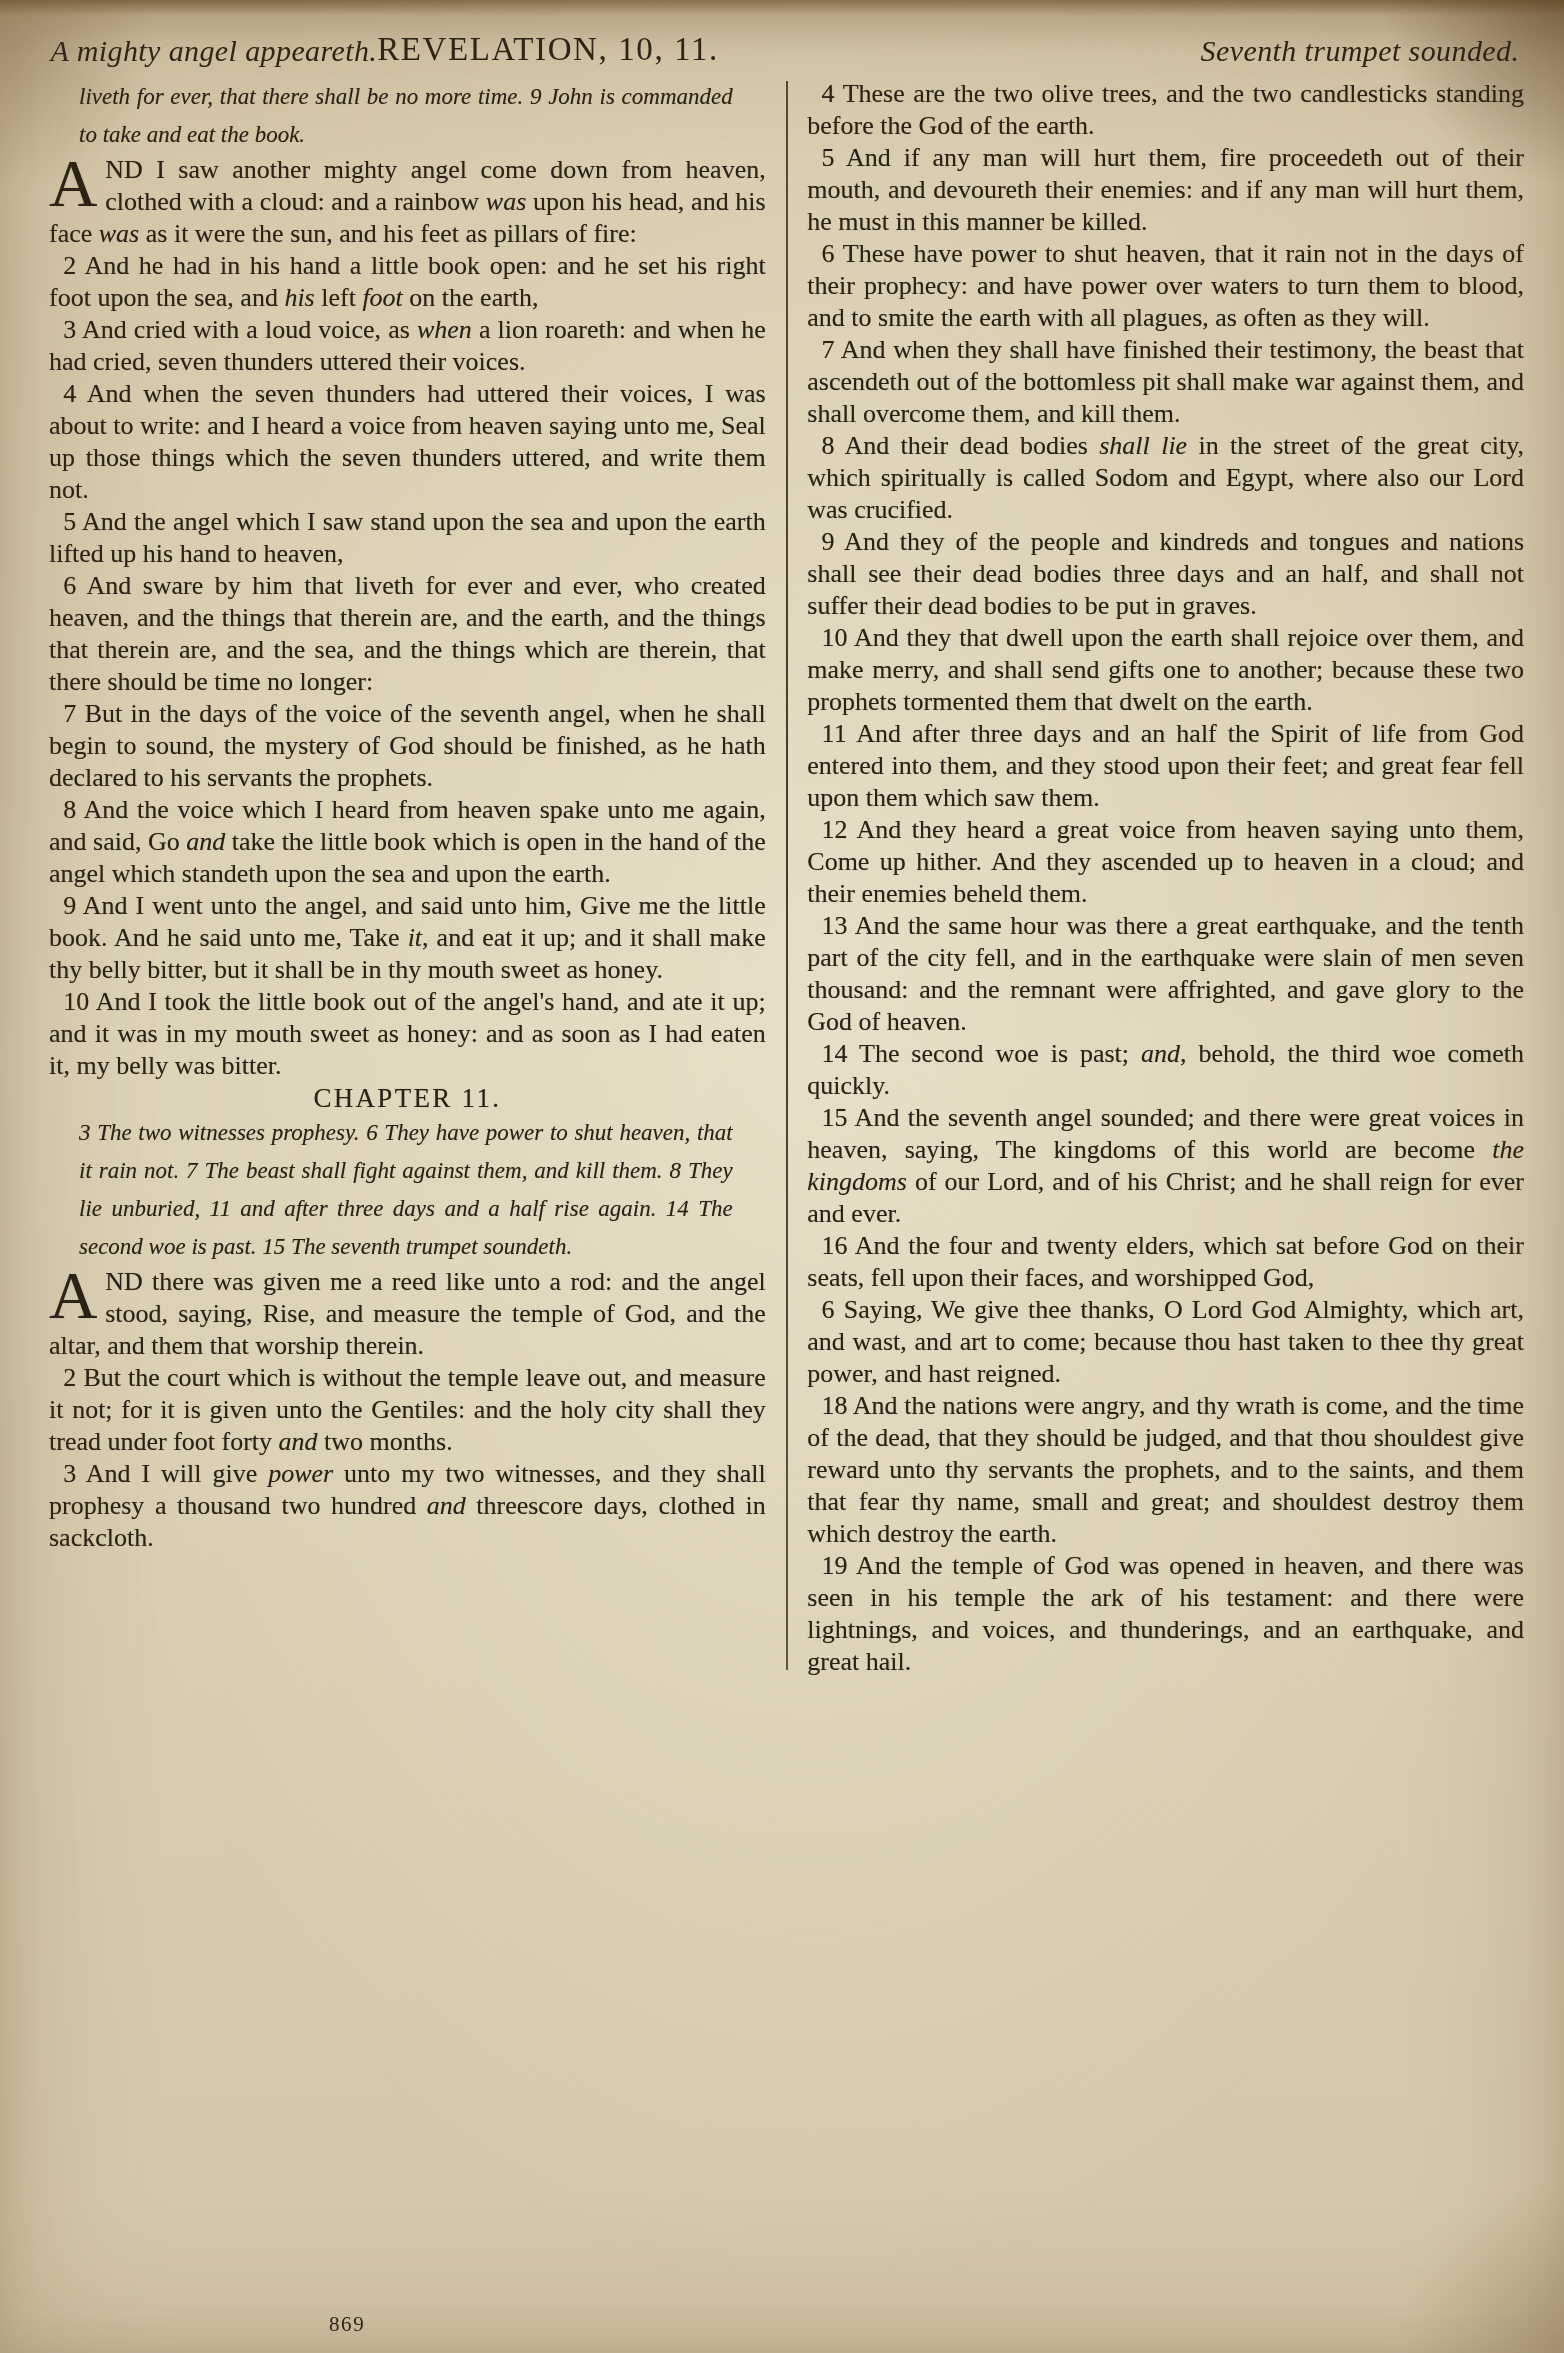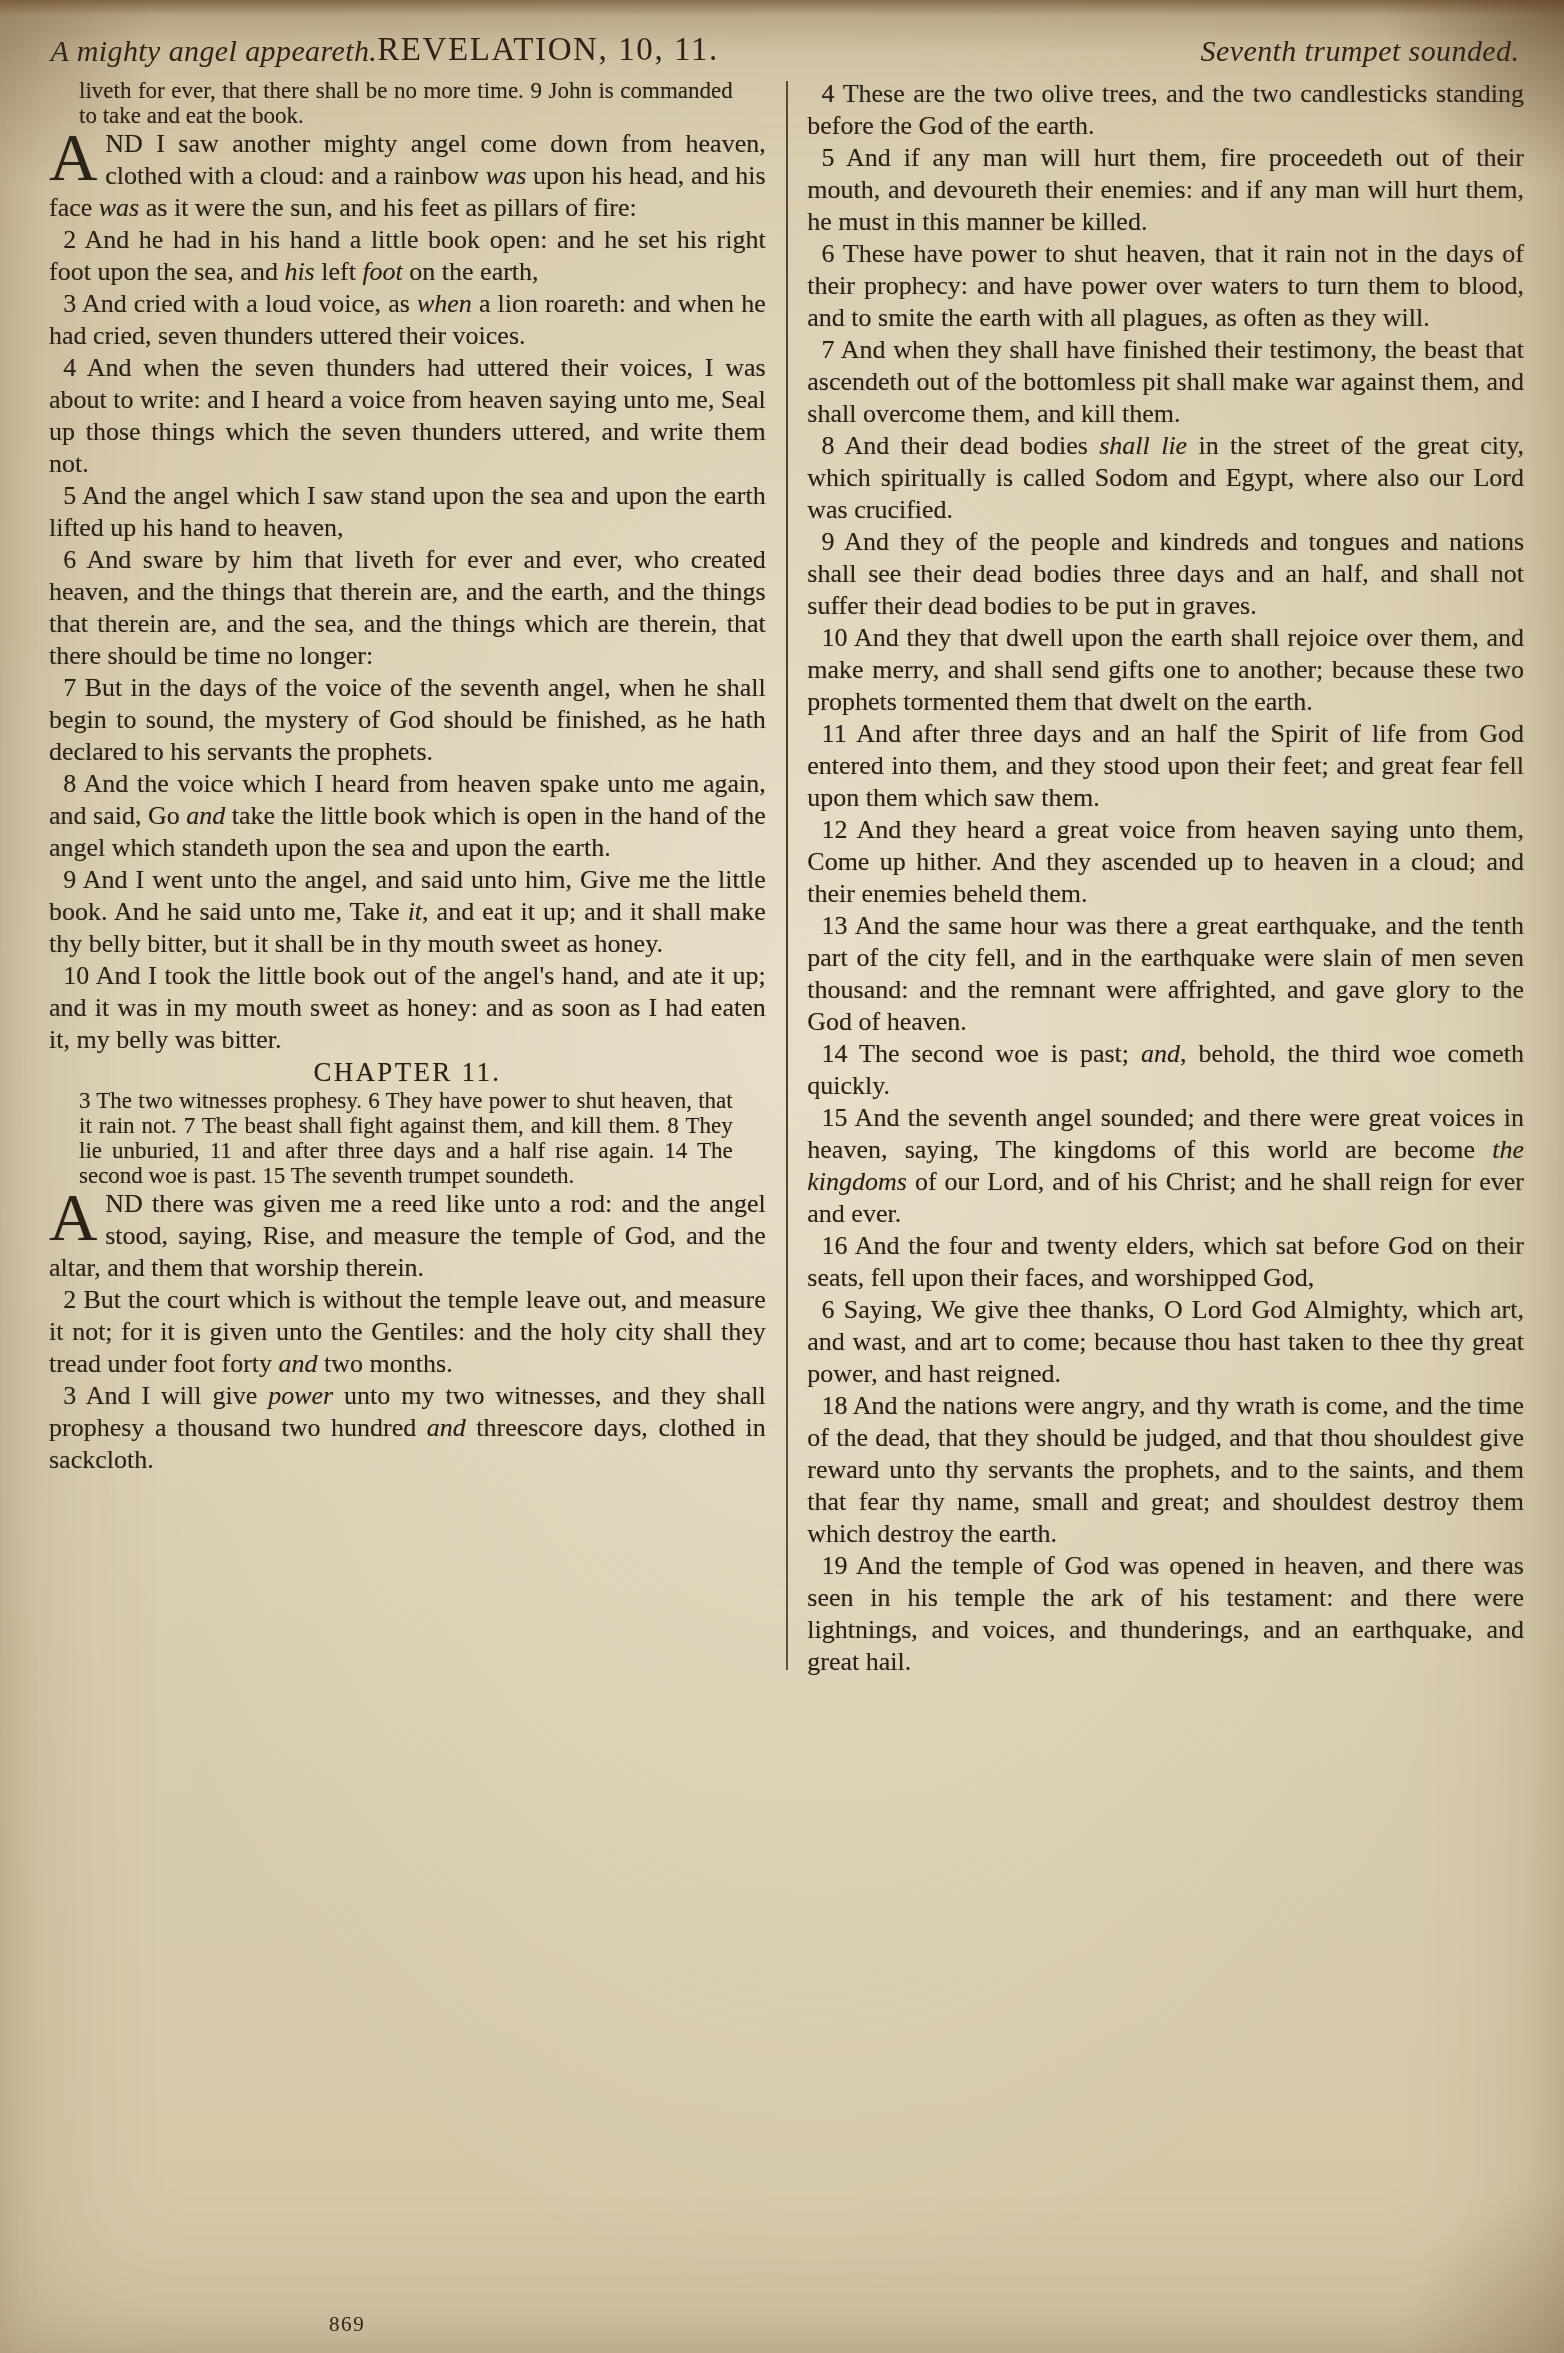--- a/index.html
+++ b/index.html
@@ -73,22 +73,23 @@
   .divider {
     width: 2.3px;
     flex: 0 0 2.3px;
     margin: 3.1px 19px 7.8px 20.3px;
     background: linear-gradient(180deg, rgba(62,50,34,.85), rgba(62,50,34,.95) 50%, rgba(62,50,34,.8));
   }
   .col p { margin: 0; }
   .blk-verse { text-indent: .55em; }
   .blk-dropcap { text-indent: 0; }
   .blk-summary {
+    font-style: italic;
     font-size: 23px;
-    line-height: 25px;
+    line-height: 38px;
     padding: 0 33px 0 30px;
     margin: 1.6px 0 7.8px;
     text-indent: 0;
   }
   .blk-chapter {
     text-align: center;
     text-indent: 0;
     font-size: 27px;
     letter-spacing: 2.3px;
     margin: 20.3px 0 9.4px;

